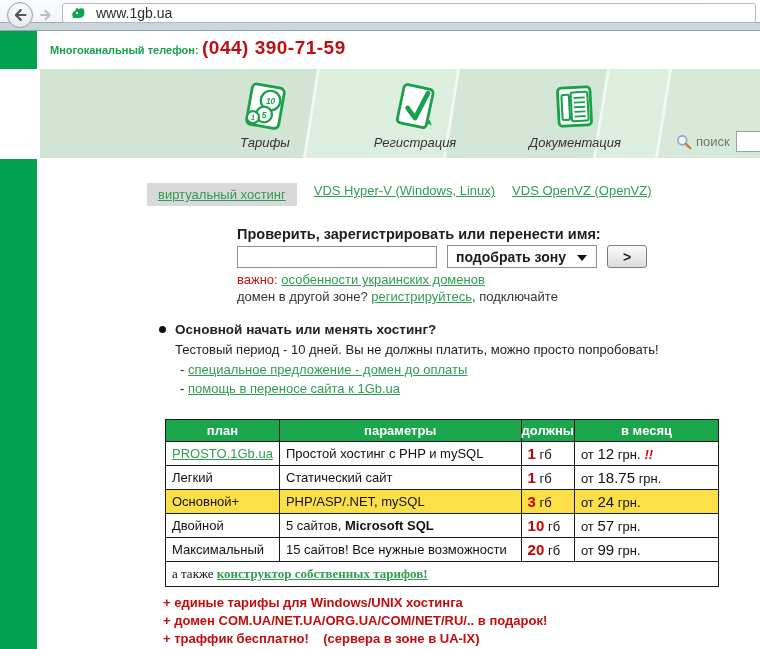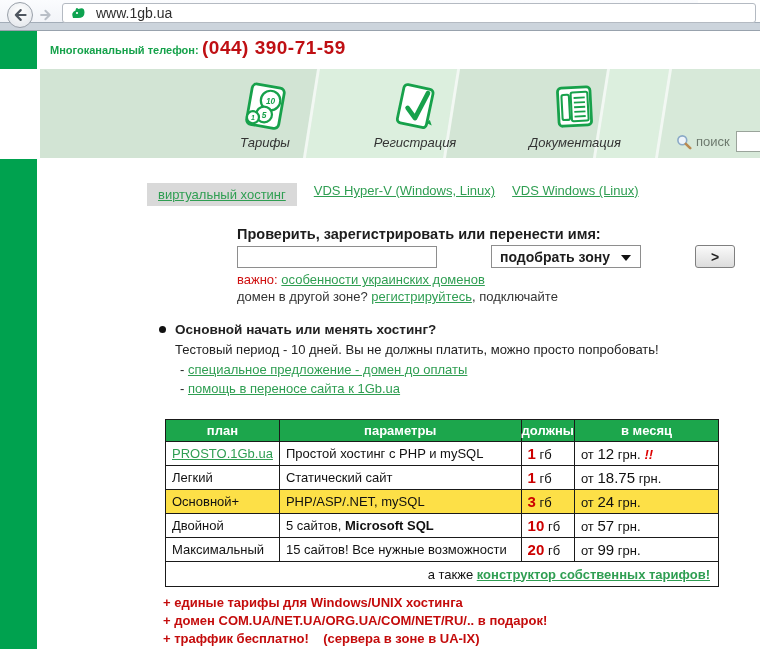--- a/index.html
+++ b/index.html
@@ -52,21 +52,21 @@
   .search-input { width:30px; height:21px; border:1px solid #9aa49b; background:#fff; outline:none; }
 
   
   .tabs { position:absolute; left:147px; top:183px; display:flex; align-items:flex-start; }
   .tab { font-size:13px; color:#2f9e52; text-decoration:underline; cursor:pointer; white-space:nowrap; }
   .tab.active { background:#d9d9d9; padding:4px 11px; }
   .tab + .tab { margin-left:17px; }
 
   
   .form-title { position:absolute; left:237px; top:226px; font-size:14.5px; font-weight:bold; color:#1d1d1d; }
-  .form-row { position:absolute; left:237px; top:245px; display:flex; align-items:center;gap:44px; }
+  .form-row { position:absolute; left:237px; top:245px; display:flex; align-items:center; }
   .domain-input { width:200px; height:22px; border:1px solid #8e8e8e; background:#fff; outline:none;
                   font-size:13px; padding:0 4px; }
   .zone-select { position:relative; margin-left:10px; width:150px; height:23px; border:1px solid #8e8e8e;
                  background:#fff; display:flex; align-items:center; padding-left:8px; cursor:pointer; }
   .zone-select .val { font-size:14px; font-weight:bold; color:#1d1d1d; }
   .chev { position:absolute; right:9px; top:9px; width:0; height:0;
           border-left:5px solid transparent; border-right:5px solid transparent; border-top:6px solid #111; }
   .go-btn { margin-left:10px; width:40px; height:23px; border:1px solid #7f7f7f; border-radius:3px;
             background:linear-gradient(#fafafa,#dcdcdc); font-size:14px; font-weight:bold; color:#222;
             display:flex; align-items:center; justify-content:center; cursor:pointer; }
@@ -86,21 +86,21 @@
   .plans { position:absolute; left:165px; top:419px; width:554px; border-collapse:collapse;
            font-size:13px; color:#111; }
   .plans th, .plans td { border:1px solid #1a1a1a; }
   .plans th { background:#1ca64c; color:#fff; font-weight:bold; height:22px; font-size:13px; }
   .plans td { height:24px; padding:0 6px; background:#fff; }
   .plans tr.hl td { background:#fde047; }
   .col-plan { width:112px; } .col-params { width:246px; } .col-vol { width:49px; } .col-price { width:147px; }
   .vol-num { color:#cc0000; font-weight:bold; font-size:15px; }
   .price-num { font-size:15px; }
   .price-note { color:#dd0000; font-weight:bold; font-style:italic; margin-left:4px; }
-  .tfoot-cell { text-align:right; padding-right:8px !important; height:25px !important; }
+  .tfoot-cell { text-align:left; padding-right:8px !important; height:25px !important;font-family:Liberation Serif, serif; }
   .tfoot-link { font-weight:bold; }
 
   
   .benefits { position:absolute; left:163px; top:594px; }
   .benefit { font-size:13px; font-weight:bold; color:#c40c0c; line-height:18px; white-space:pre-wrap; }
 </style>
 </head>
 <body>
 
 <div class="page">
@@ -189,21 +189,21 @@
         <line x1="9.8" y1="9.8" x2="14.2" y2="14.2" stroke="#b98a52" stroke-width="2.6" stroke-linecap="round"></line>
       </svg>
       <span class="search-lbl">поиск</span>
       <input class="search-input" type="text" value="" style="">
     </div>
   </div>
 
   <div class="tabs">
     <a class="tab active">виртуальный хостинг</a>
     <a class="tab">VDS Hyper-V (Windows, Linux)</a>
-    <a class="tab">VDS Windows (Linux)</a>
+    <a class="tab">VDS OpenVZ (OpenVZ)</a>
   </div>
 
   <div class="form-title">Проверить, зарегистрировать или перенести имя:</div>
   <div class="form-row">
     <input class="domain-input" type="text" value="" style="">
     <div class="zone-select">
       <span class="val">подобрать зону</span>
       <span class="chev"></span>
     </div>
     <div class="go-btn">&gt;</div>

